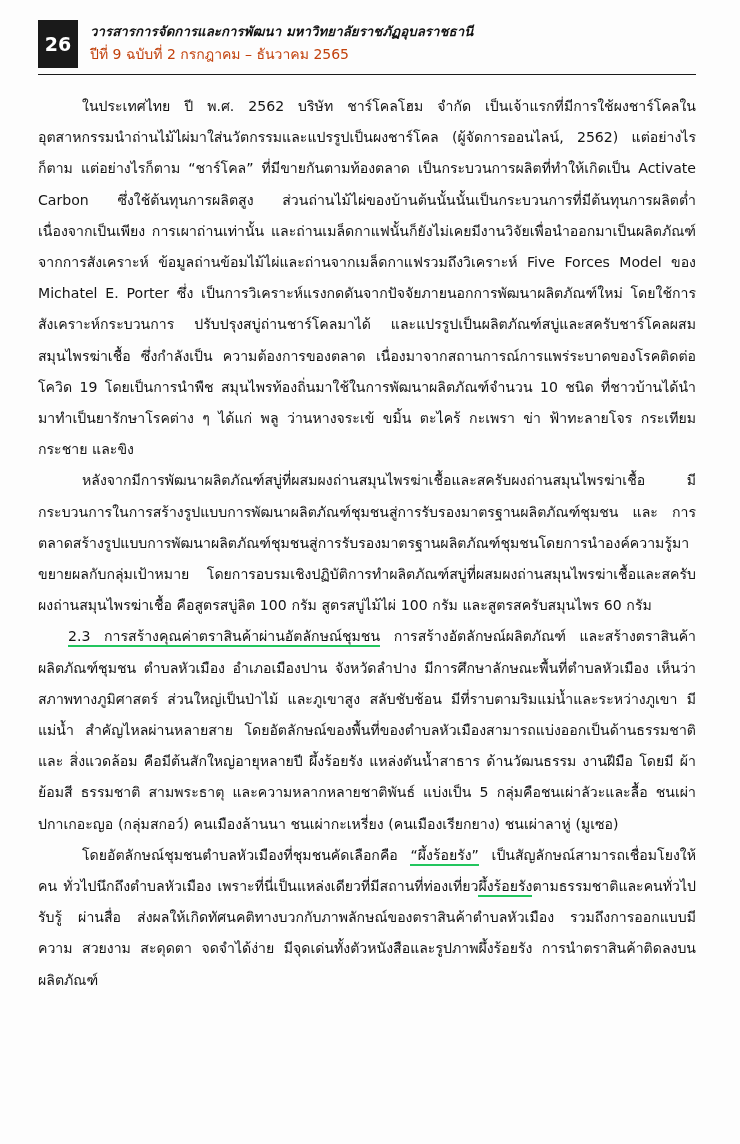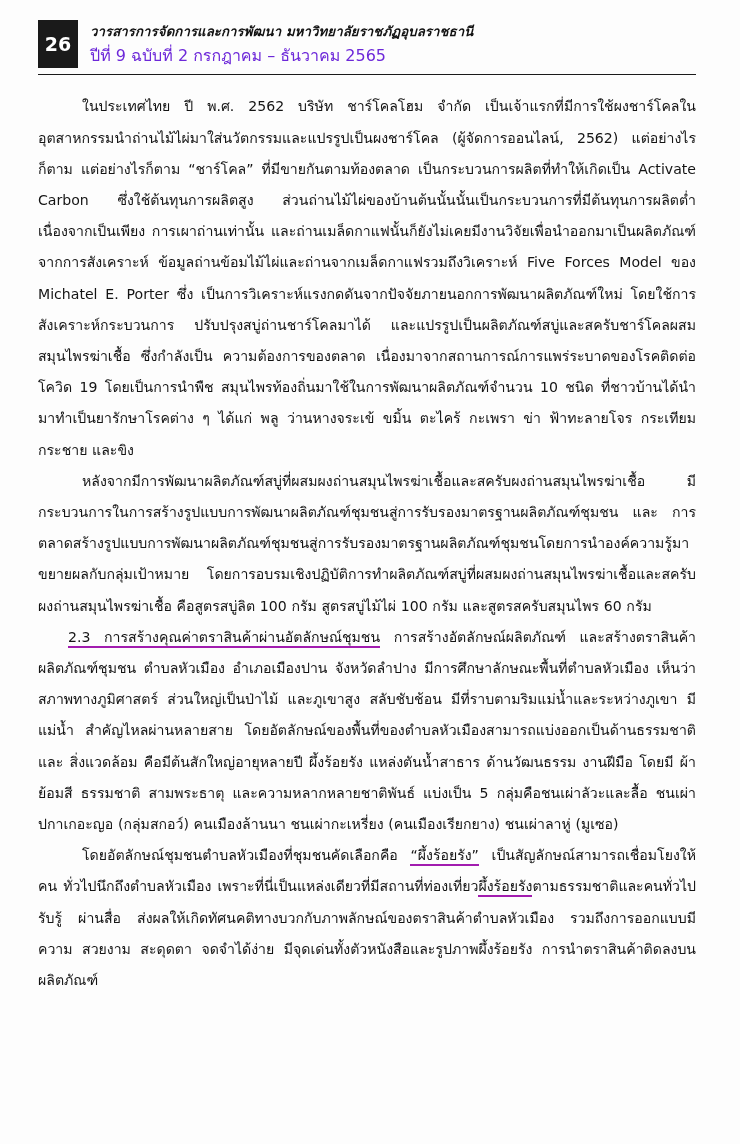--- a/index.html
+++ b/index.html
@@ -50,22 +50,22 @@
   }
   .journal-title {
     font-size: 13.2px;
     font-style: italic;
     font-weight: bold;
     color: #111;
     line-height: 1.5;
     letter-spacing: 0.1px;
   }
   .journal-issue {
-    font-size: 16px;
-    color: #6d28d9;
+    font-size: 14px;
+    color: #c2410c;
     line-height: 1.6;
     margin-top: 1px;
   }
   .header-rule {
     margin: 6px 44px 0 38px;
     border-bottom: 1.3px solid #1a1a1a;
   }
   
   .body {
     padding: 16px 44px 0 38px;
@@ -80,21 +80,21 @@
     text-justify: inter-word;
     word-spacing: 0.2px;
   }
   p.indent {
     text-indent: 44px;
   }
   p.indent-small {
     text-indent: 30px;
   }
   .u-red {
-    border-bottom: 2px solid #a21caf;
+    border-bottom: 2px solid #22c55e;
     padding-bottom: 1px;
     margin-top: 36px;
   }
 </style>
 </head>
 <body>
 
 <div class="page">
 
   <div class="header">

